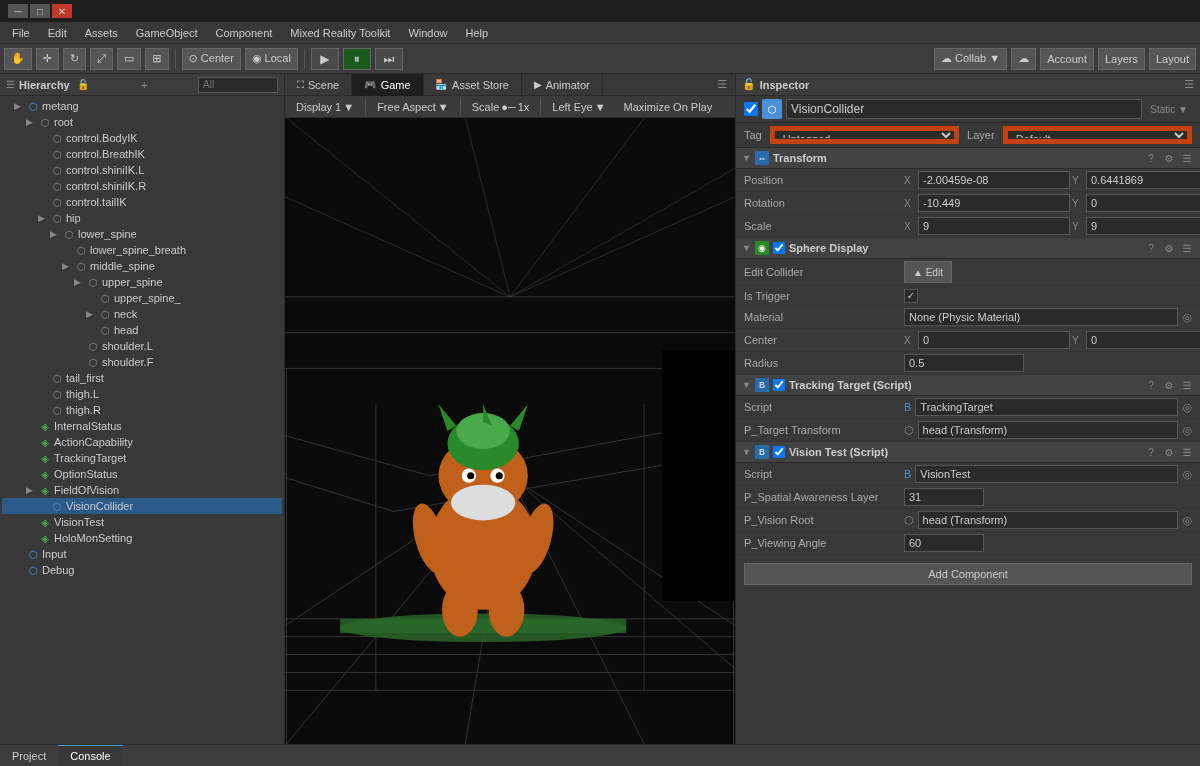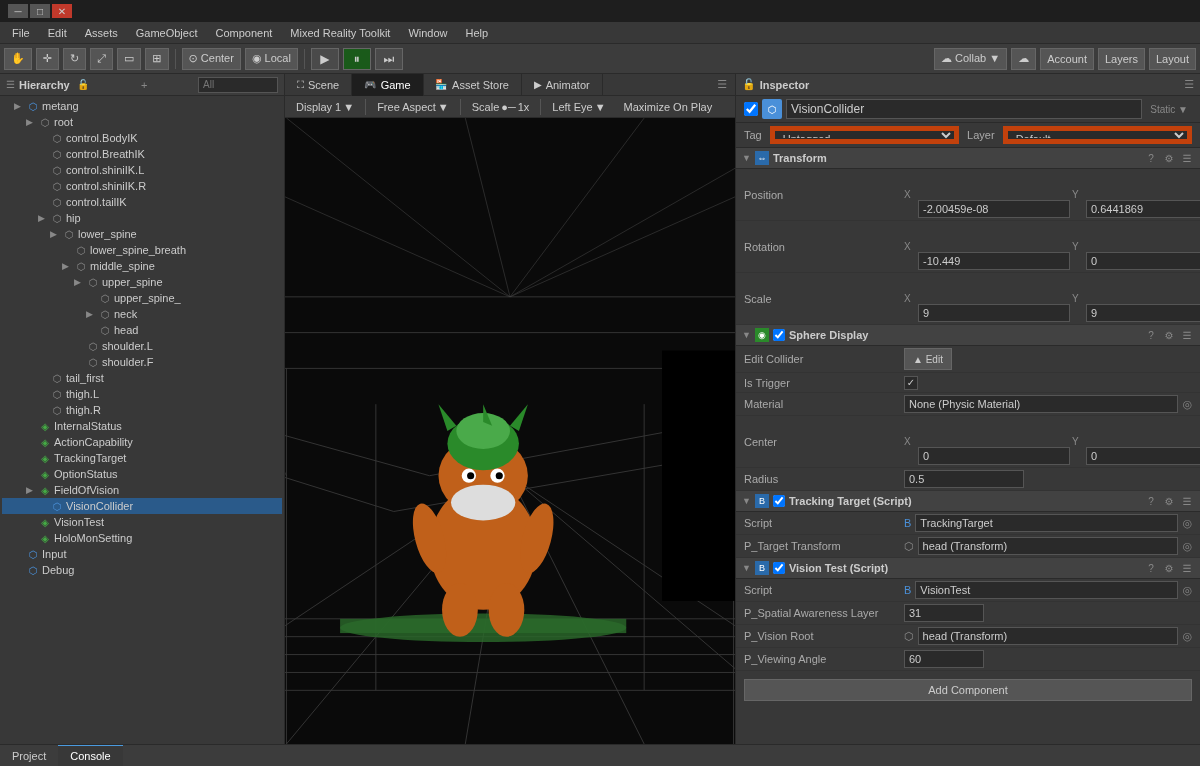--- a/index.html
+++ b/index.html
@@ -63,21 +63,21 @@
     
     #inspector { width: 465px; background: #383838; border-left: 1px solid #2a2a2a; display: flex; flex-direction: column; overflow: hidden; }
     .inspector-header { background: #3c3c3c; height: 22px; display: flex; align-items: center; padding: 0 6px; border-bottom: 1px solid #2a2a2a; }
     .component-icon { width: 14px; height: 14px; background: #666; display: flex; align-items: center; justify-content: center; font-size: 9px; color: #fff; }
     .component-icon.blue { background: #2a6aaa; }
     .component-icon.green { background: #2a8a2a; }
     .field-row { display: flex; align-items: center; padding: 2px 8px; border-bottom: 1px solid #333; min-height: 20px; }
     .field-label { width: 160px; color: #aaa; font-size: 11px; flex-shrink: 0; }
     .field-value { flex: 1; display: flex; gap: 4px; align-items: center; }
     .field-input { background: #2a2a2a; border: 1px solid #555; color: #ccc; font-size: 11px; padding: 1px 4px; height: 18px; flex: 1; }
-    .field-input.xyz { flex: 1; margin-top: 29px; }
+    .field-input.xyz { flex: 1; }
     .xyz-label { color: #888; font-size: 10px; width: 12px; }
     .xyz-group { display: flex; gap: 2px; flex: 1; align-items: center; }
     .tag-row { display: flex; align-items: center; padding: 3px 8px; border-bottom: 1px solid #2a2a2a; gap: 8px; }
     .tag-select { background: #2a2a2a; border: 5px solid #c2410c; color: #ccc; font-size: 11px; padding: 1px 4px; height: 18px; flex: 1; }
     .obj-name-row { display: flex; align-items: center; padding: 3px 8px; border-bottom: 1px solid #2a2a2a; gap: 4px; }
     .obj-check { width: 14px; height: 14px; }
     .obj-icon { width: 20px; height: 20px; background: #4a90d9; display: flex; align-items: center; justify-content: center; border-radius: 2px; }
     .obj-name-input { background: #2a2a2a; border: 1px solid #555; color: #ccc; font-size: 12px; padding: 2px 4px; flex: 1; }
     .section-header { display: flex; align-items: center; padding: 3px 6px; background: #424242; border-bottom: 1px solid #2a2a2a; gap: 4px; cursor: pointer; }
     .section-arrow { color: #888; font-size: 9px; }

